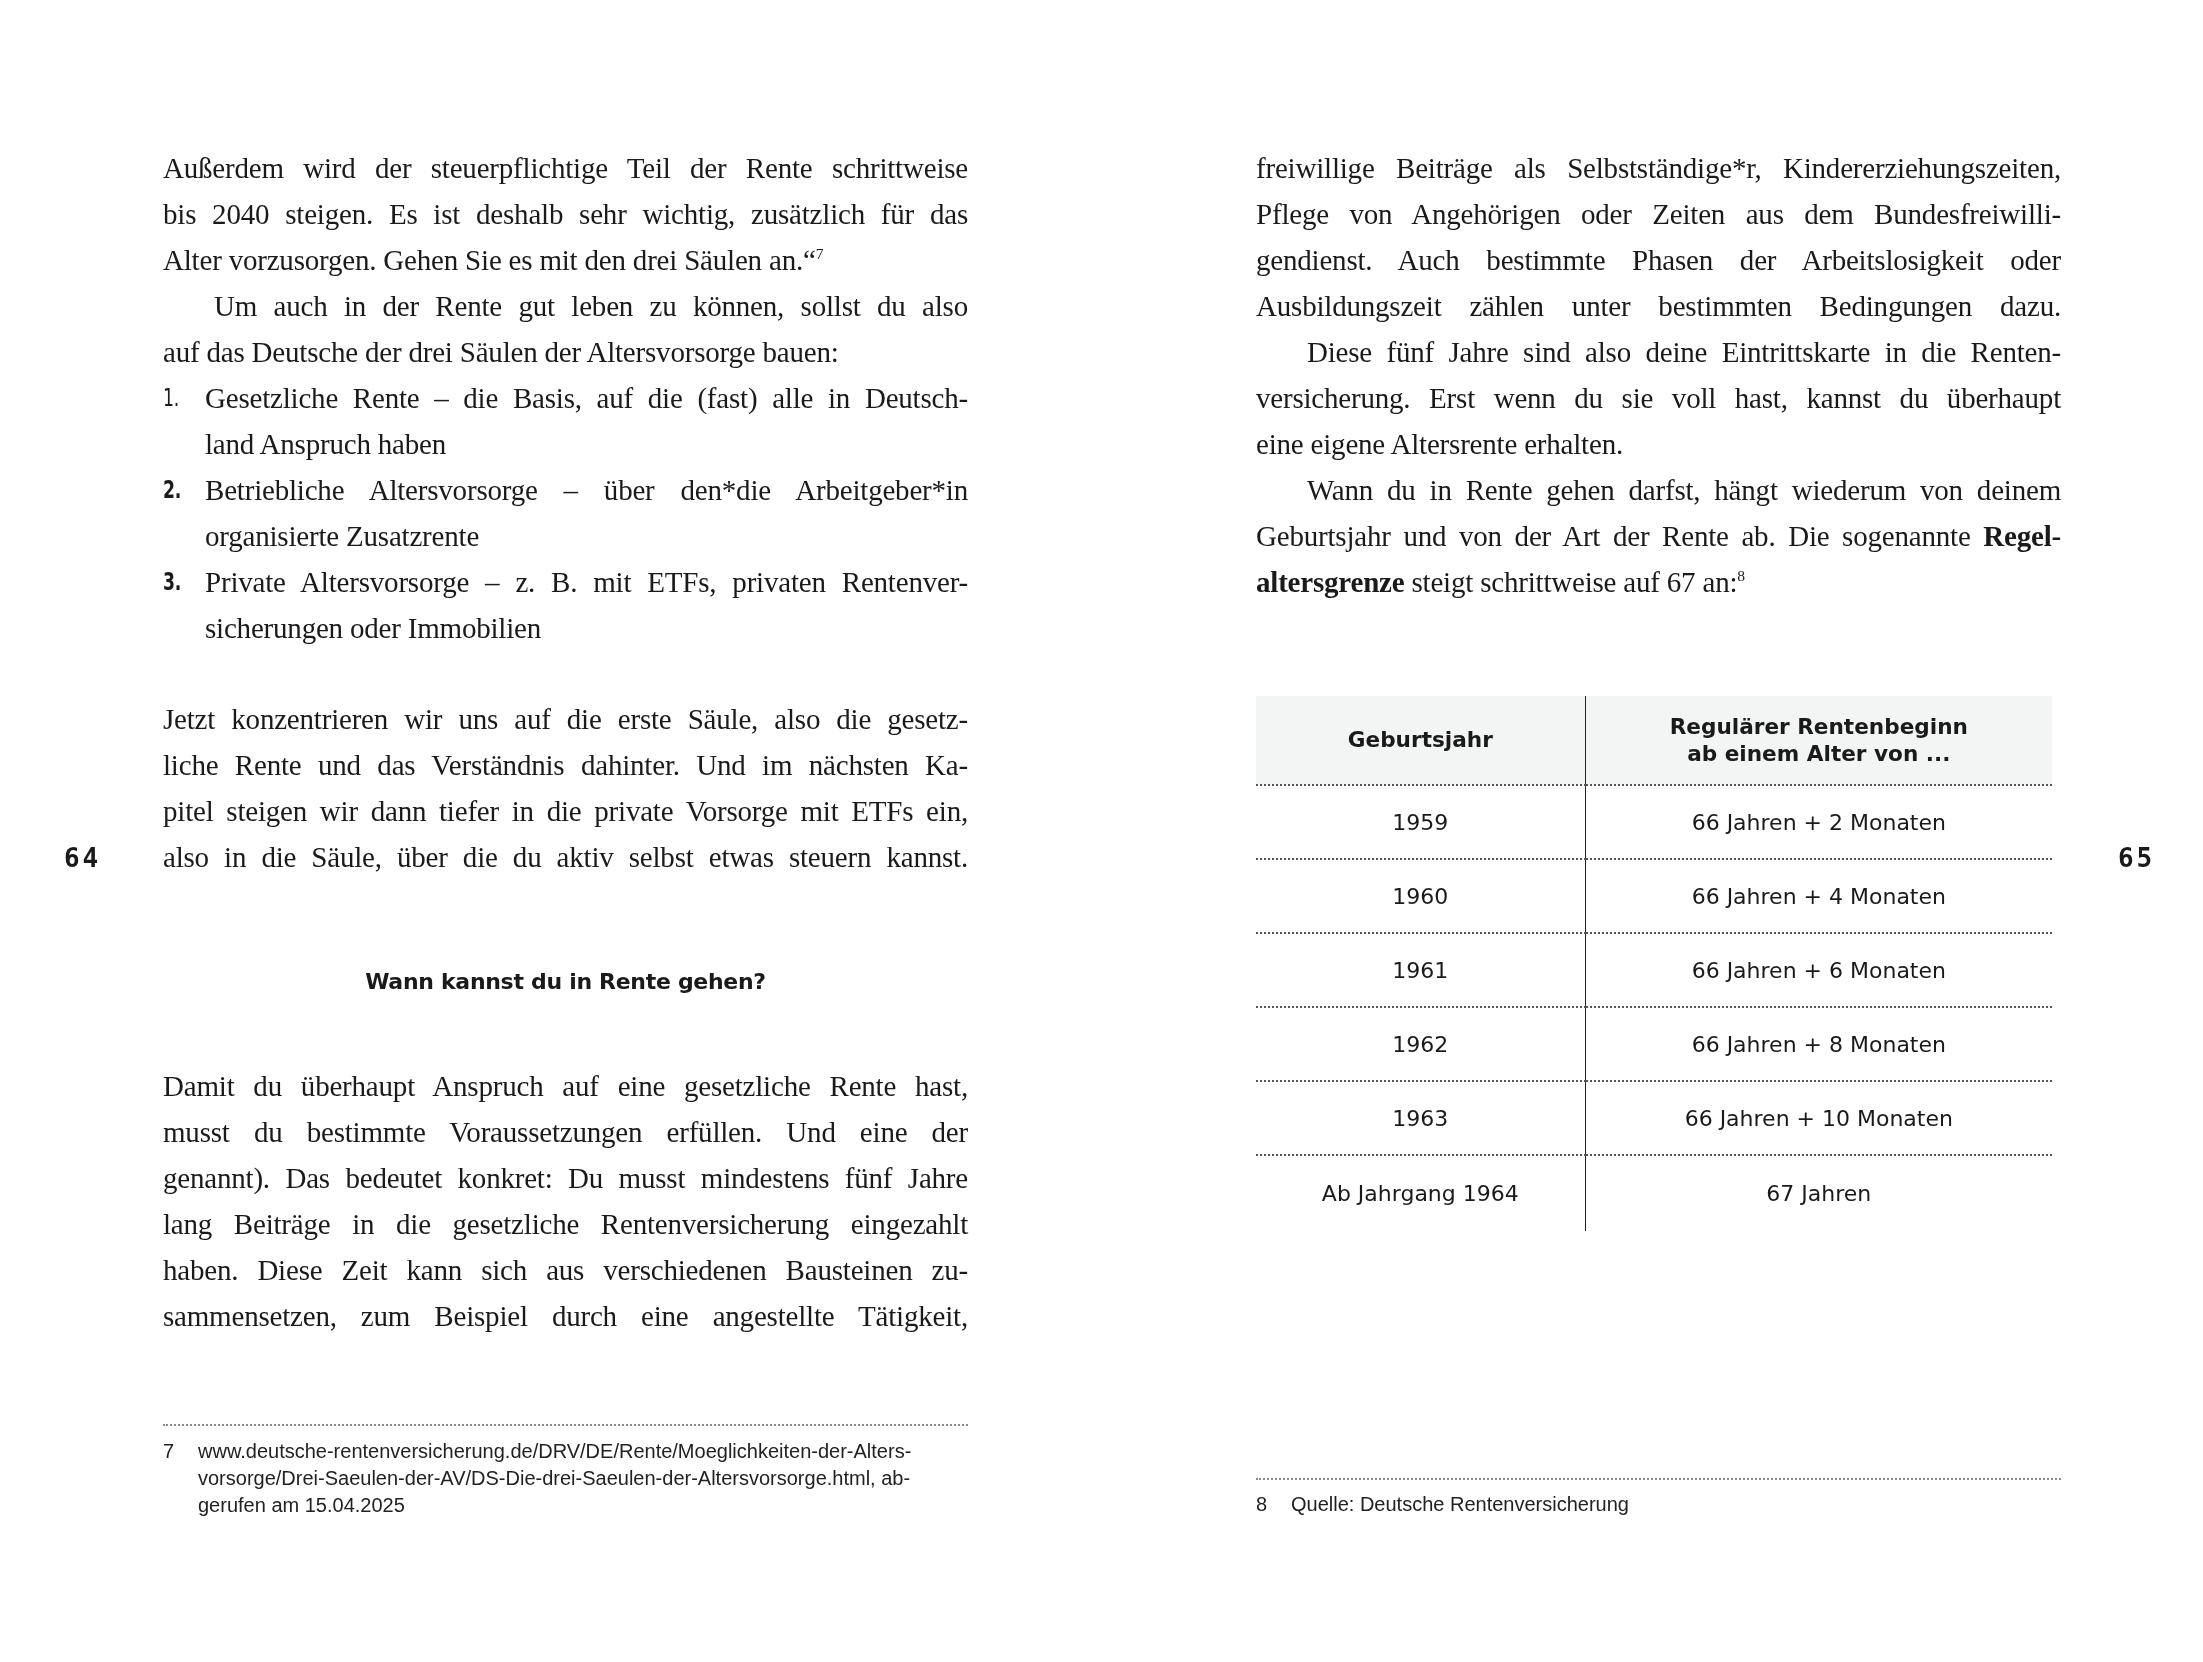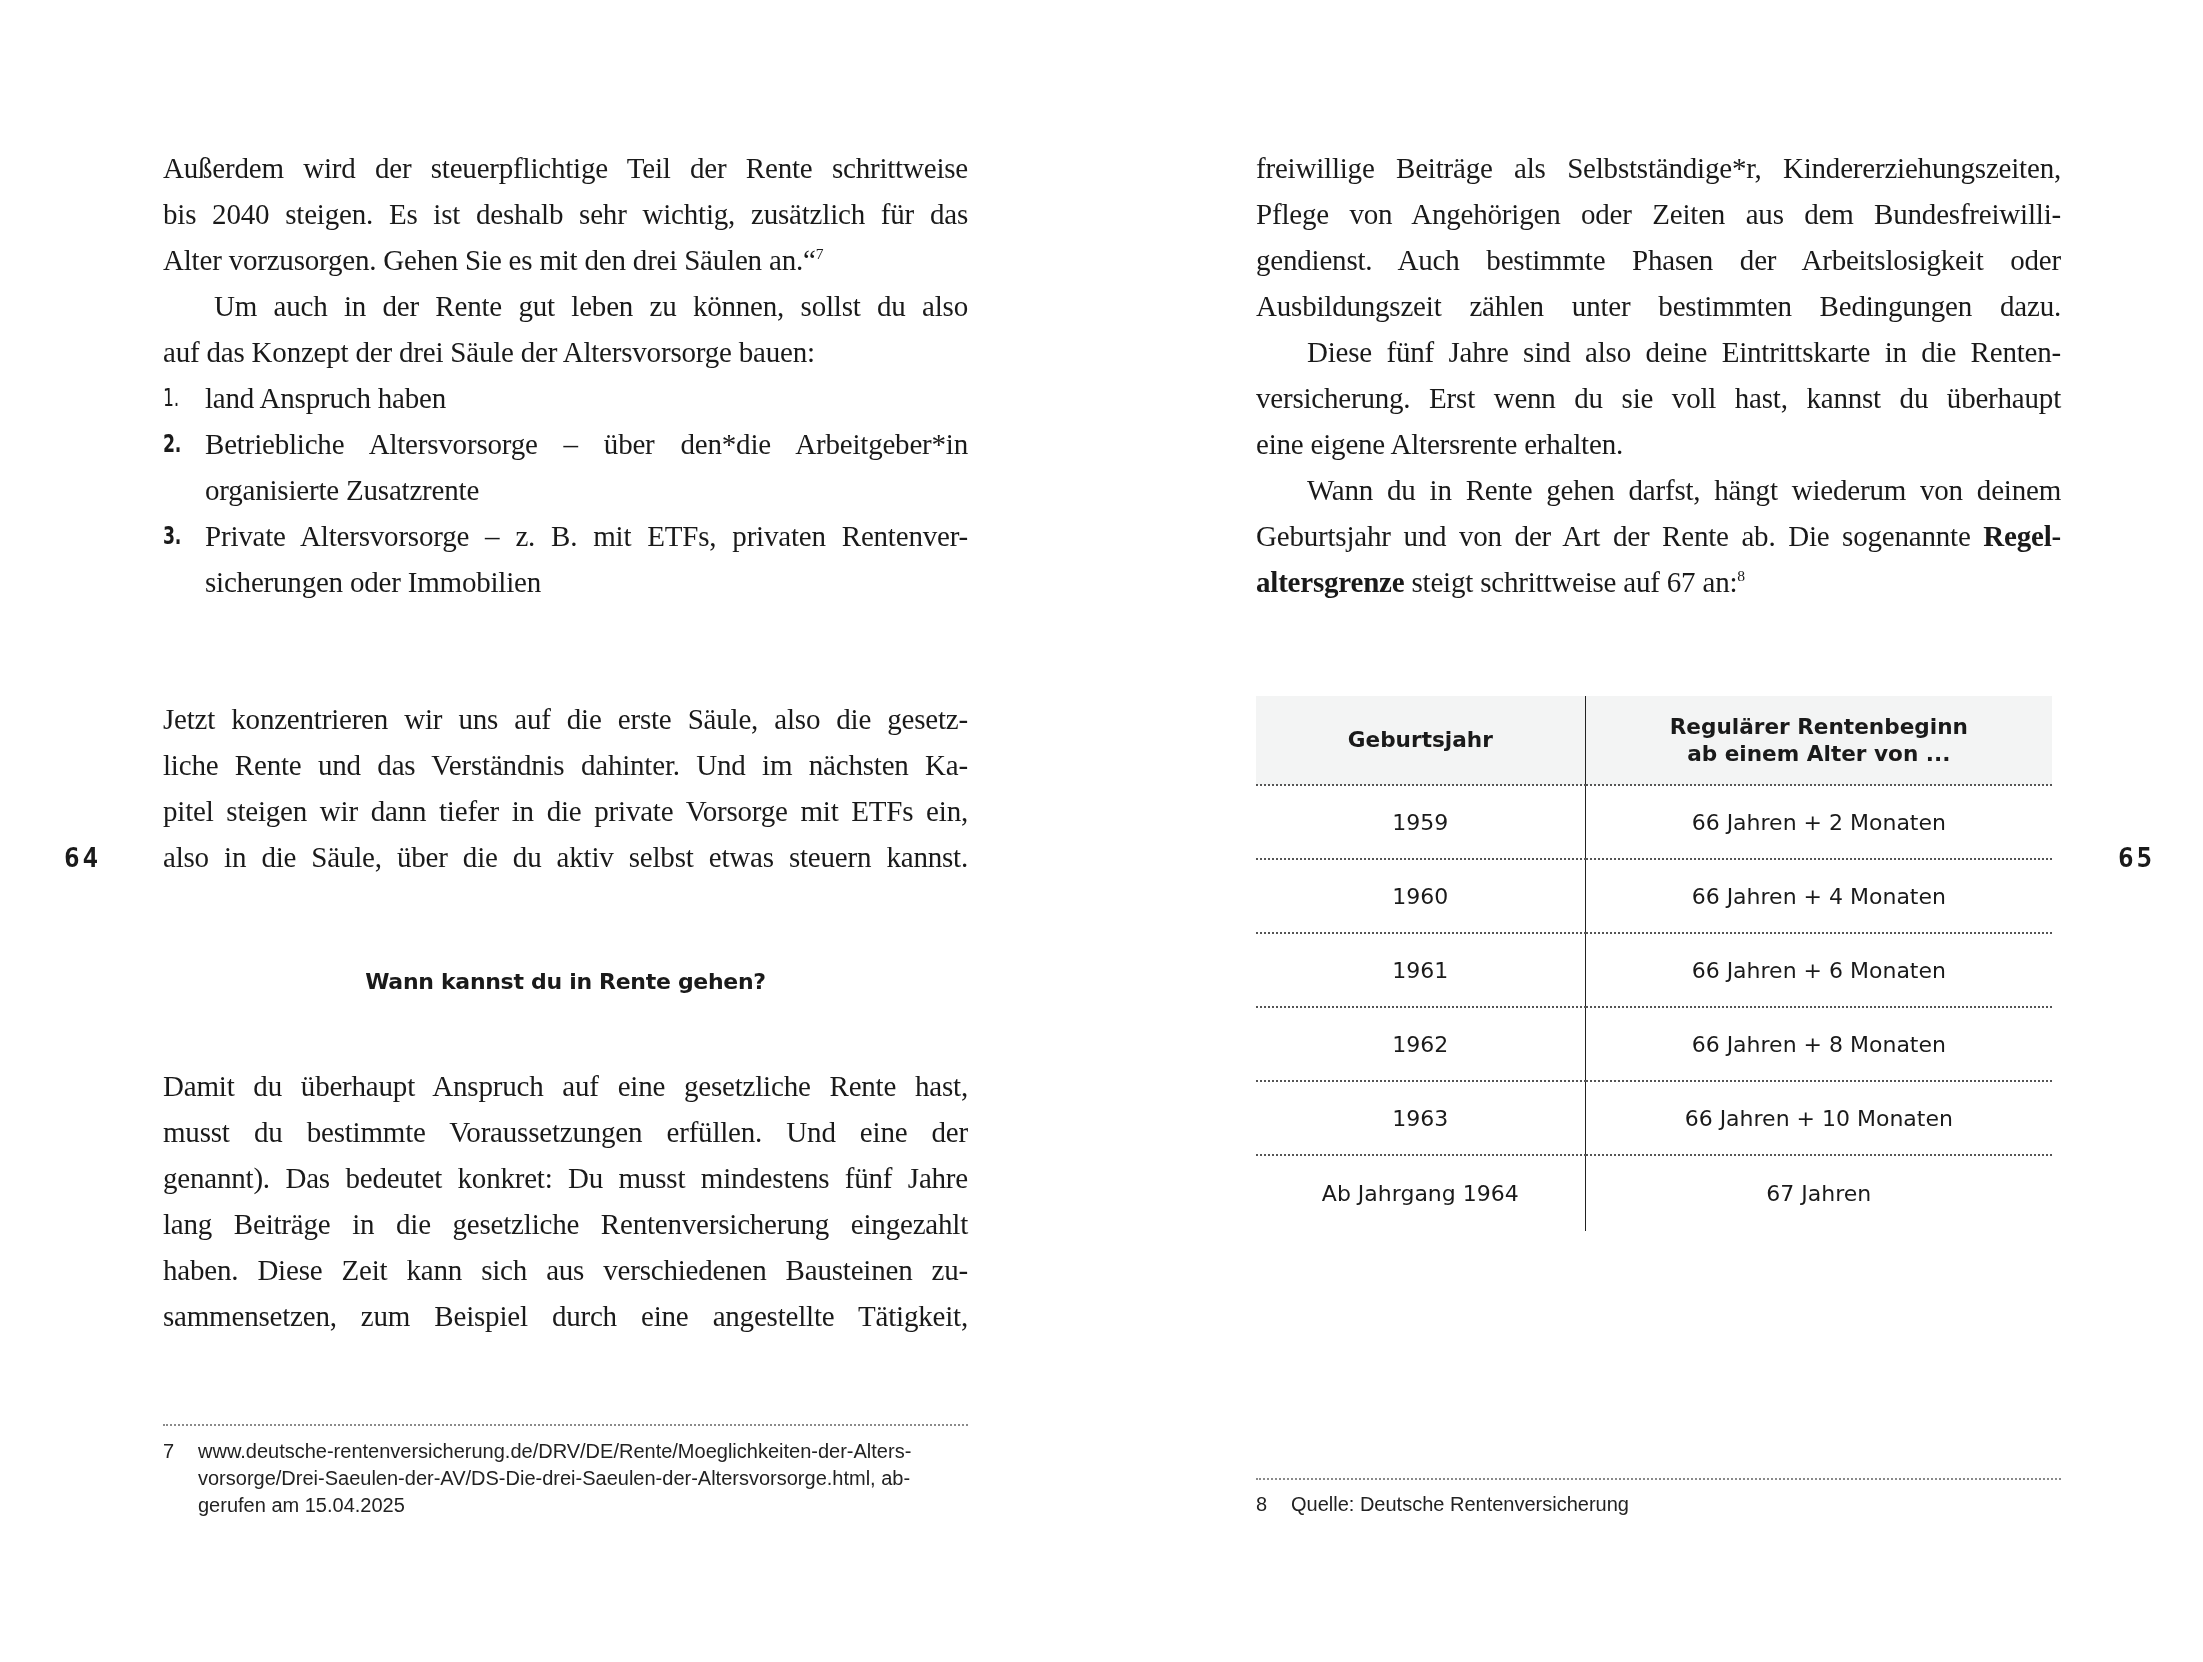--- a/index.html
+++ b/index.html
@@ -37,26 +37,27 @@
 <div class="page" style="left:0; width:1102px;">
 
   <div class="block serif" style="left:163px; top:145px; width:805px;">
     <span class="line">Außerdem wird der steuerpflichtige Teil der Rente schrittweise</span>
     <span class="line">bis 2040 steigen. Es ist deshalb sehr wichtig, zusätzlich für das</span>
     <span class="line last"><span>Alter vorzusorgen. Gehen Sie es mit den drei Säulen an.“</span><sup>7</sup></span>
   </div>
 
   <div class="block serif" style="left:163px; top:283px; width:805px;">
     <span class="line indent">Um auch in der Rente gut leben zu können, sollst du also</span>
-    <span class="line last">auf das Konzept der drei Säule der Altersvorsorge bauen:</span>
+    <span class="line last">auf das Deutsche der drei Säulen der Altersvorsorge bauen:</span>
   </div>
 
   <ol class="pillars block serif" style="left:163px; top:375px; width:805px;">
     <li>
       <span class="num plain">1.</span>
+      <span class="line">Gesetzliche Rente – die Basis, auf die (fast) alle in Deutsch-</span>
       <span class="line last">land Anspruch haben</span>
     </li>
     <li>
       <span class="num">2.</span>
       <span class="line">Betriebliche Altersvorsorge – über den*die Arbeitgeber*in</span>
       <span class="line last">organisierte Zusatzrente</span>
     </li>
     <li>
       <span class="num">3.</span>
       <span class="line">Private Altersvorsorge – z. B. mit ETFs, privaten Rentenver-</span>

